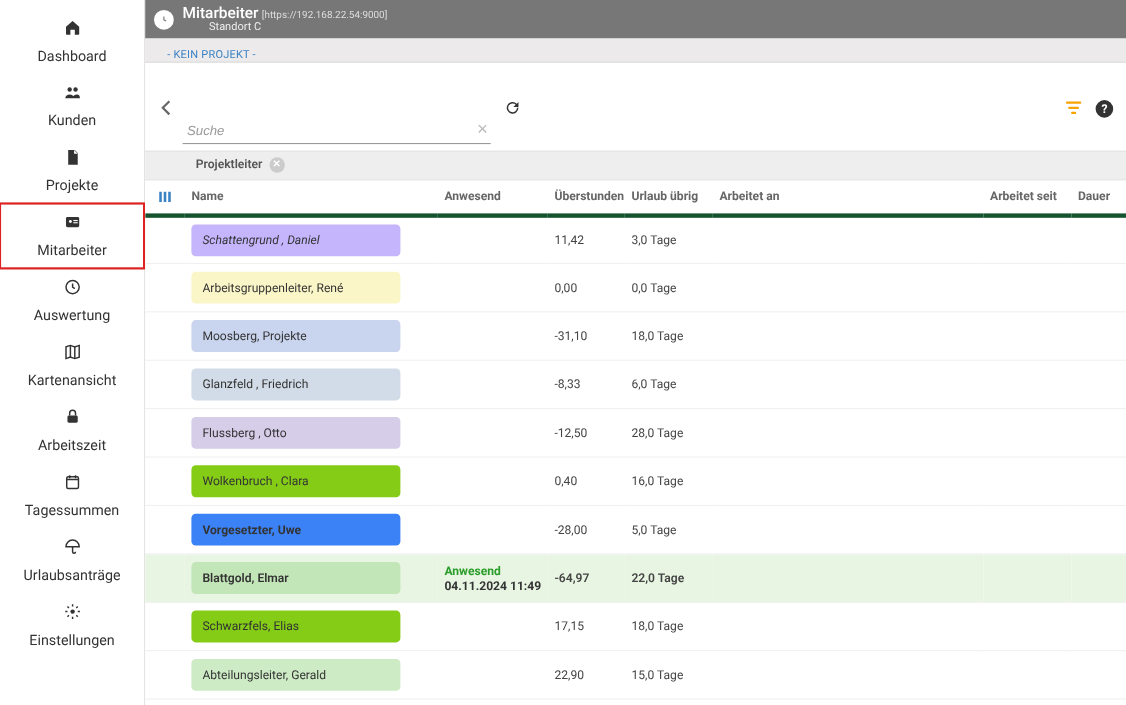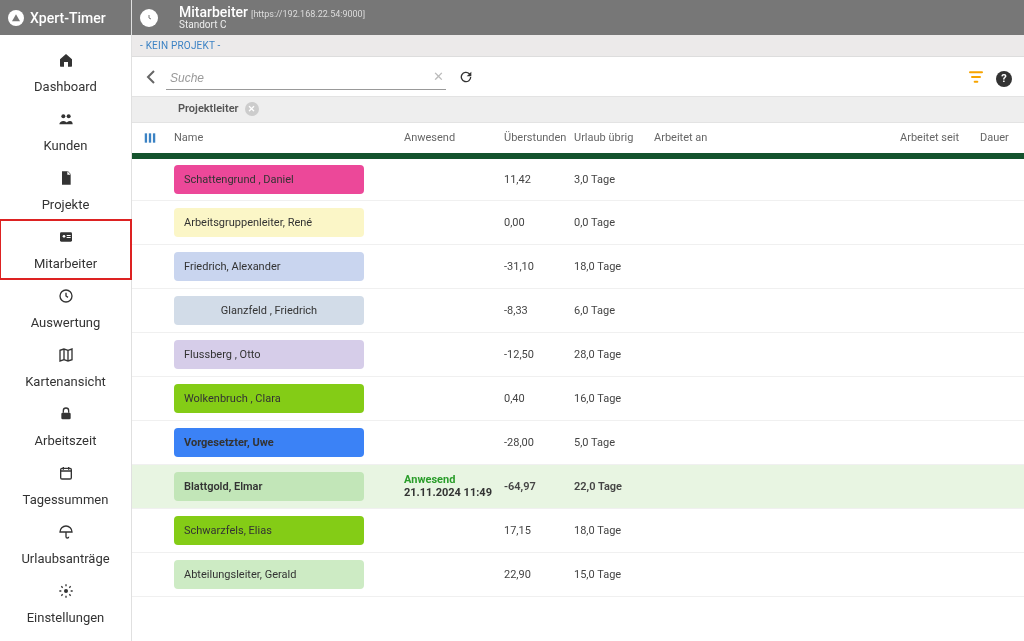--- a/index.html
+++ b/index.html
@@ -10,54 +10,54 @@
   .sidebar-header { height: 35px; background: #777; color: #fff; display: flex; align-items: center; gap: 6px; padding: 0 8px; font-size: 14px; font-weight: 500; }
   .sidebar-header .logo-circle { width: 16px; height: 16px; border-radius: 50%; background: #fff; position: relative; }
   .sidebar-header .logo-circle:after { content:''; position:absolute; left:50%; top:50%; width:0; height:0; border-left:4px solid transparent; border-right:4px solid transparent; border-bottom:7px solid #777; transform: translate(-50%, -55%) rotate(0deg); }
   .nav { padding: 8px 0; }
   .nav-item { display: flex; align-items: center; gap: 10px; padding: 8px 10px; cursor: pointer; color: #333; flex-direction: column; }
   .nav-item.active { outline: 2px solid #d22; outline-offset: -1px; }
   .nav-item .ico { width: 18px; height: 18px; display:inline-flex; align-items:center; justify-content:center; color:#333; }
   .nav-item .label { font-size: 13px; }
   
   .main { flex: 1; display: flex; flex-direction: column; background: #fff; min-width:0; }
-  .topbar { height: 35px; background: #777; color: #fff; display: flex; align-items: center; gap: 21px; padding: 16px 8px; }
+  .topbar { height: 35px; background: #777; color: #fff; display: flex; align-items: center; gap: 8px; padding: 16px 8px; }
   .topbar .clock { width: 18px; height: 18px; border-radius:50%; background:#fff; display:inline-flex; align-items:center; justify-content:center; }
   .topbar .title { font-size: 14px; font-weight: 500; }
   .topbar .url { font-size: 9px; color: #ddd; }
-  .topbar .subtitle { font-size: 10px; color: #eee; display:block; margin-top:-2px;}
+  .topbar .subtitle { font-size: 10px; color: #eee; display:block; margin-top:-2px;margin-left:24px;}
   .topbar .titlewrap { display:flex; flex-direction:column; line-height:1.1; }
-  .subheader { height: 22px; background: #eceaea; border-bottom:1px solid #ddd; display:flex; align-items:center; padding:0 8px; }
+  .subheader { height: 22px; background: #eceaea; border-bottom:1px solid #ddd; display:flex; align-items:flex-end; padding:0 20px; }
   .subheader .kw { color:#3b82c4; font-size:10px; letter-spacing:0.2px; }
   .toolbar { display:flex; align-items:center; gap:6px; padding:10px 12px 6px 10px; }
   .toolbar .back { color:#666; cursor:pointer; width:18px; text-align:center; }
-  .search-wrap { position:relative; width:280px; }
+  .search-wrap { position:relative; width:280px;margin-top:41px; }
   .search-wrap input { width:100%; border:none; border-bottom:1px solid #999; padding:4px 20px 4px 4px; font-size:12px; color:#444; outline:none; background:transparent; }
   .search-wrap input::placeholder { color:#999; font-style: italic; }
   .search-wrap .clear { position:absolute; right:2px; top:2px; color:#bbb; cursor:pointer; font-size:13px; }
   .toolbar .refresh { cursor:pointer; color:#333; margin-left:6px; }
   .toolbar .spacer { flex:1; }
   .toolbar .filter { cursor:pointer; color:#f7a400; margin-right:6px; }
   .toolbar .help { cursor:pointer; width:16px; height:16px; border-radius:50%; background:#333; color:#fff; display:inline-flex; align-items:center; justify-content:center; font-size:11px; font-weight:bold; }
   .filterchip-row { padding: 4px 10px 6px 10px; background:#eee; border-top:1px solid #e3e3e3; border-bottom:1px solid #e3e3e3;}
   .chip { display:inline-flex; align-items:center; gap:6px; background:#eee; font-size:11px; font-weight:600; color:#555;margin-left:36px; }
   .chip .x { width:14px; height:14px; border-radius:50%; background:#ccc; color:#fff; display:inline-flex; align-items:center; justify-content:center; font-size:9px; cursor:pointer; }
   
   .table-wrap { flex:1; overflow:auto; }
   table { width:100%; border-collapse:collapse; table-layout:fixed; }
-  thead th { text-align:left; font-weight:400; color:#666; font-size:11px; padding:8px 6px; border-bottom:6px solid #14532d; background:#fff; position:sticky; top:0; }
+  thead th { text-align:left; font-weight:700; color:#666; font-size:11px; padding:8px 6px; border-bottom:4px solid #14532d; background:#fff; position:sticky; top:0; }
   thead th.first { width:36px; text-align:center; }
   tbody tr { border-bottom:1px solid #f0f0f0; }
   tbody tr.highlight td { background:#e8f5e2; font-weight:600; }
   tbody td { padding:6px; font-size:11px; color:#444; vertical-align:middle; height:44px; }
   .namepill { display:inline-block; padding:8px 10px; border-radius:4px; min-width:190px; font-size:11px; color:#333; }
-  .c-lightblue { background:#ec4899; }
+  .c-lightblue { background:#c4b5fd;font-style:italic; }
   .c-yellow { background:#fbf6c7; }
   .c-blue { background:#c9d5ef; }
-  .c-bluegray { background:#d2dce8;text-align:center; }
+  .c-bluegray { background:#d2dce8; }
   .c-purple { background:#d6cde9; }
   .c-pink { background:#84cc16; }
   .c-bluelt { background:#3b82f6;font-weight:bold; }
   .c-green { background:#c2e6b8; }
   .c-greenlt { background:#cdebc4; }
   .anwesend-val { color:#2a9d2a; font-weight:700; display:block; font-size:11px; }
   .anwesend-date { color:#333; font-weight:700; font-size:11px; }
   .col-icon svg { display:block; margin:auto; }
   
   .col-name { width:230px; }
@@ -67,24 +67,20 @@
   .col-arbeitet { width:auto; }
   .col-seit { width:80px; }
   .col-dauer { width:50px; }
   td.col-over { text-align:left; padding-right:18px; }
 </style>
 </head>
 <body>
 
 <div class="app">
   <aside class="sidebar">
-    <div class="sidebar-header">
-      <span class="logo-circle"></span>
-      <span>Xpert-Timer</span>
-    </div>
     <nav class="nav" id="nav">
         <div class="nav-item">
           <span class="ico">
             <svg width="16" height="16" viewBox="0 0 24 24">
               <path d="M3 11l9-8 9 8v10a1 1 0 0 1-1 1h-5v-7h-6v7H4a1 1 0 0 1-1-1z" fill="#333"></path>
             </svg>
           </span>
           <span class="label">Dashboard</span>
         </div>
         <div class="nav-item">
@@ -271,21 +267,21 @@
               <td><span class="namepill c-yellow">Arbeitsgruppenleiter, René</span></td>
               <td></td>
               <td class="col-over">0,00</td>
               <td>0,0 Tage</td>
               <td></td>
               <td></td>
               <td></td>
             </tr>
             <tr>
               <td></td>
-              <td><span class="namepill c-blue">Friedrich, Alexander</span></td>
+              <td><span class="namepill c-blue">Moosberg, Projekte</span></td>
               <td></td>
               <td class="col-over">-31,10</td>
               <td>18,0 Tage</td>
               <td></td>
               <td></td>
               <td></td>
             </tr>
             <tr>
               <td></td>
               <td><span class="namepill c-bluegray">Glanzfeld  , Friedrich</span></td>
@@ -322,21 +318,21 @@
               <td></td>
               <td class="col-over">-28,00</td>
               <td>5,0 Tage</td>
               <td></td>
               <td></td>
               <td></td>
             </tr>
             <tr class="highlight">
               <td></td>
               <td><span class="namepill c-green">Blattgold, Elmar</span></td>
-              <td><span class="anwesend-val">Anwesend</span><span class="anwesend-date">21.11.2024  11:49</span></td>
+              <td><span class="anwesend-val">Anwesend</span><span class="anwesend-date">04.11.2024  11:49</span></td>
               <td class="col-over">-64,97</td>
               <td>22,0 Tage</td>
               <td></td>
               <td></td>
               <td></td>
             </tr>
             <tr>
               <td></td>
               <td><span class="namepill c-pink">Schwarzfels, Elias</span></td>
               <td></td>

